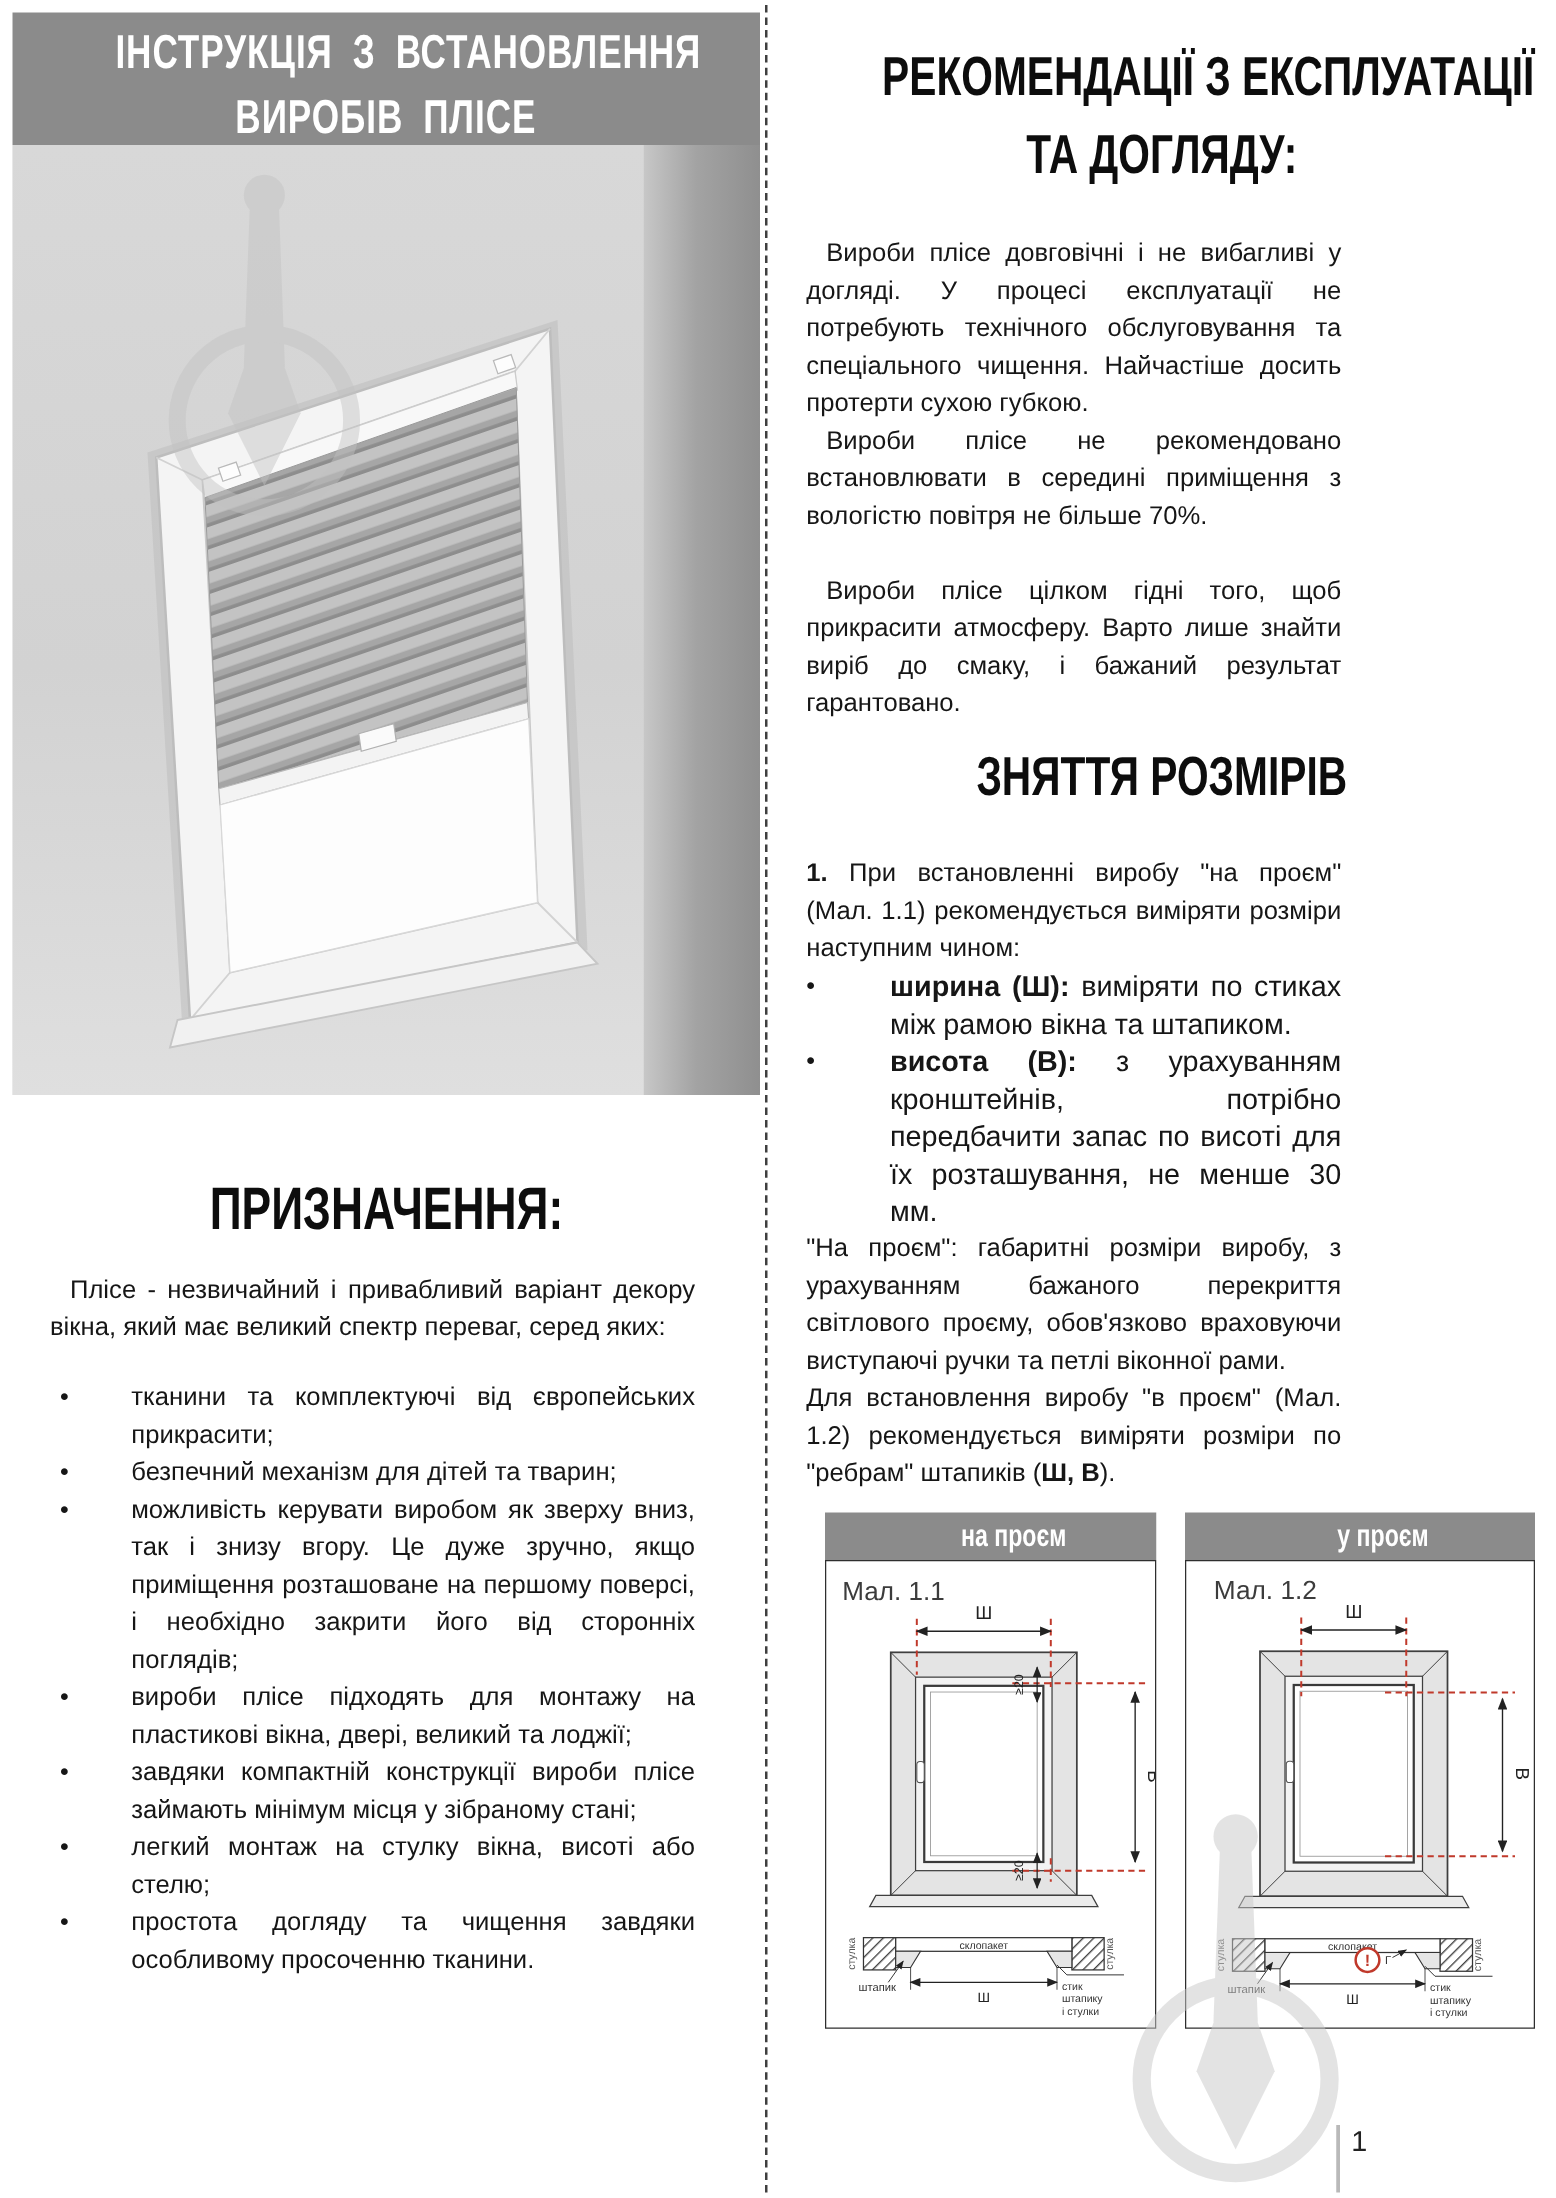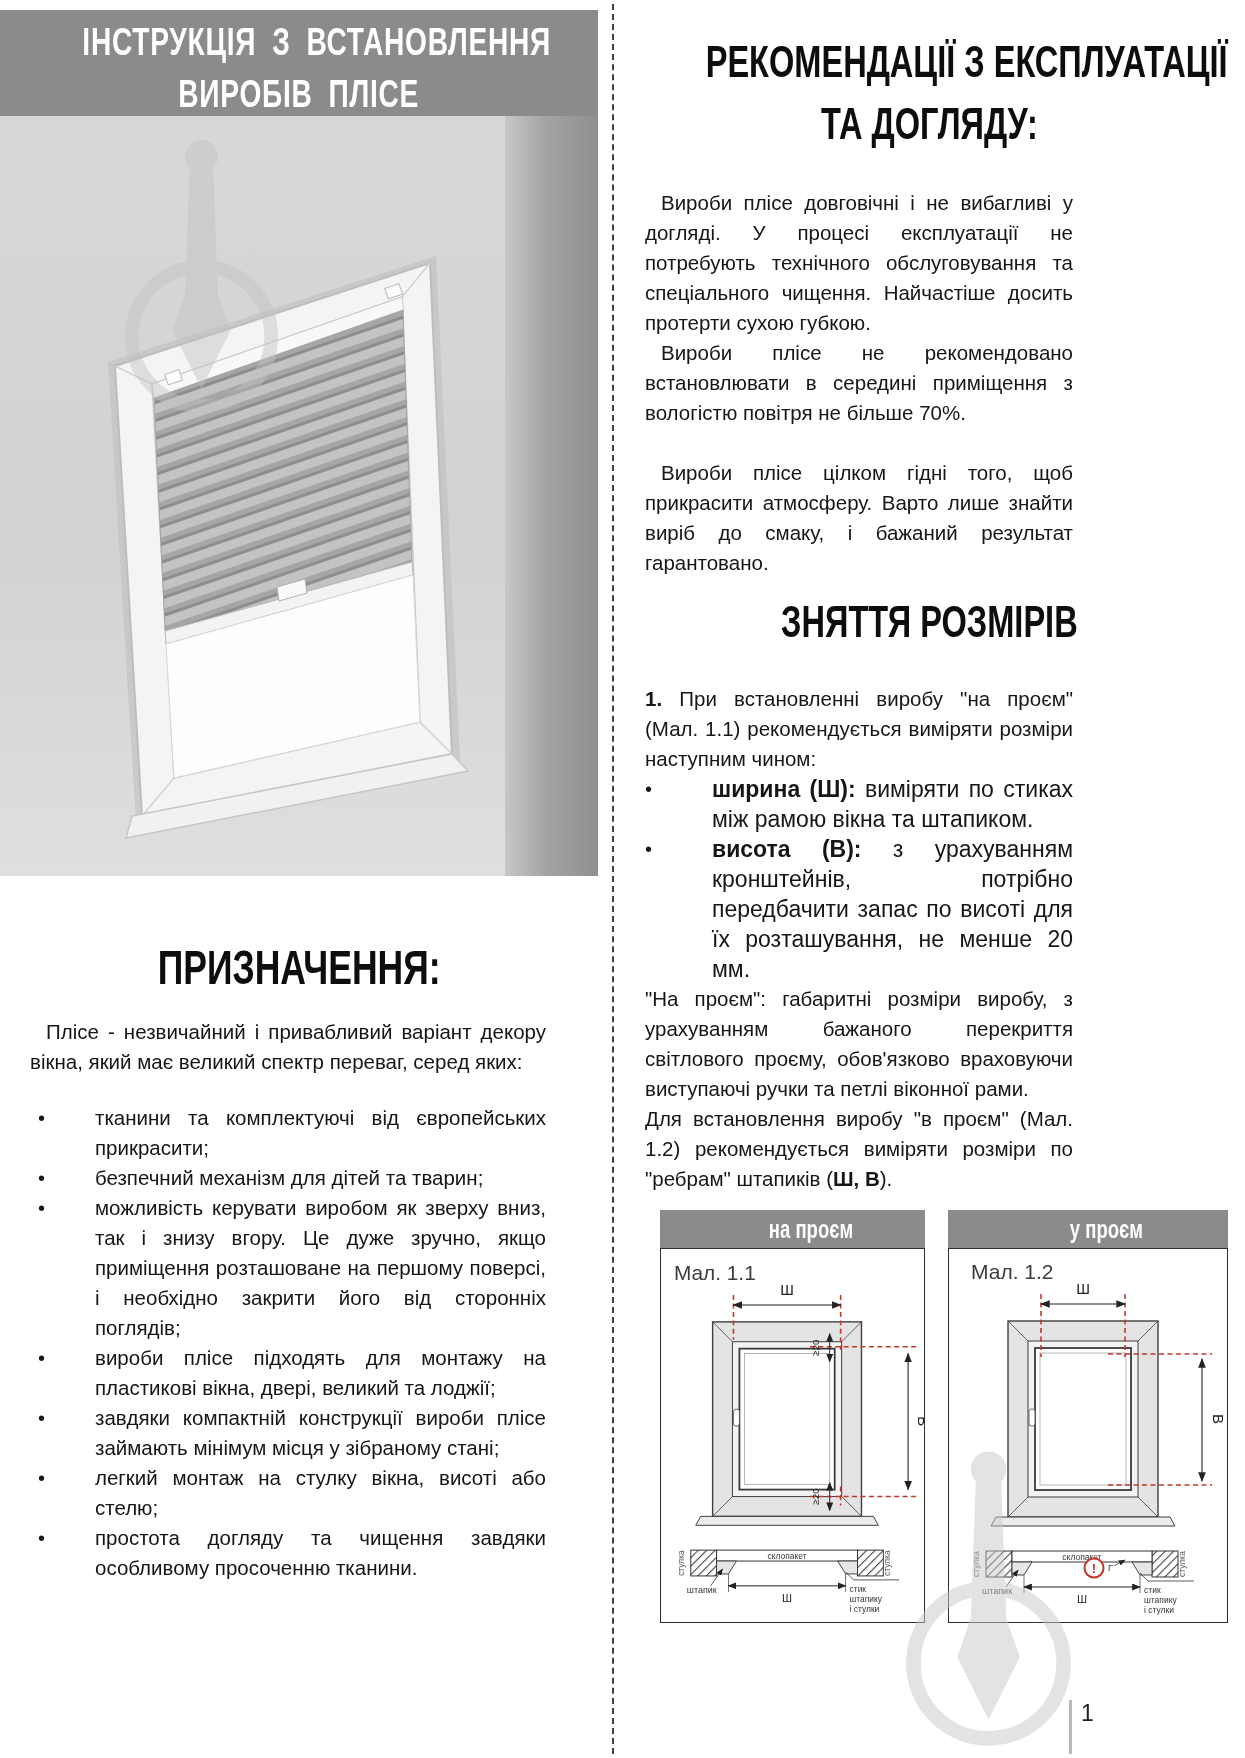--- a/index.html
+++ b/index.html
@@ -1,20 +1,20 @@
 <!DOCTYPE html>
 <html><head>
 <meta charset="utf-8">
 <style>
   html,body{margin:0;padding:0;background:#ffffff;}
   body{width:1245px;height:1758px;position:relative;font-family:"Liberation Sans",sans-serif;color:#161616;overflow:hidden;}
   .cond{display:inline-block;transform:scaleX(0.74);transform-origin:center center;font-weight:bold;white-space:nowrap;}
   .divider{position:absolute;left:612px;top:4px;bottom:4px;width:0;border-left:2px dashed #3f3f3f;}
   
-  .left-col{position:absolute;left:0;top:10px;width:598px;}
+  .left-col{position:absolute;left:10px;top:10px;width:598px;}
   .lheader{height:96px;background:#8b8b8b;color:#fff;text-align:center;padding-top:10px;line-height:45px;}
   .lh1{font-size:38px;letter-spacing:1px;word-spacing:10px;}
   .photo{position:relative;width:598px;height:760px;overflow:hidden;background:#d5d5d5;}
   .photosvg{display:block;width:598px;height:760px;}
   .wm1{position:absolute;left:124px;top:15px;width:155px;opacity:.45;}
   .ltitle{margin-top:64px;text-align:center;}
   .big2{font-size:48px;color:#0d0d0d;}
   .ltext{margin:22px 52px 0 30px;font-size:20.5px;line-height:30px;text-align:justify;}
   .indent{text-indent:16px;}
   .llist{margin:26px 52px 0 38px;}
@@ -154,21 +154,21 @@
 
   <p class="rtext mt26"><b>1.</b><span> При встановленні виробу "на проєм" (Мал. 1.1) рекомендується виміряти розміри наступним чином:</span></p>
 
   <div class="rlist">
     <div class="rli">
         <span class="mk">•</span>
         <div class="rlt"><b>ширина (Ш):</b><span> виміряти по стиках між рамою вікна та штапиком.</span></div>
       </div>
     <div class="rli">
         <span class="mk">•</span>
-        <div class="rlt"><b>висота (В):</b><span> з урахуванням кронштейнів, потрібно передбачити запас по висоті для їх розташування, не менше 20 мм.</span></div>
+        <div class="rlt"><b>висота (В):</b><span> з урахуванням кронштейнів, потрібно передбачити запас по висоті для їх розташування, не менше 30 мм.</span></div>
       </div>
   </div>
 
   <p class="rtext">"На проєм": габаритні розміри виробу, з урахуванням бажаного перекриття світлового проєму, обов'язково враховуючи виступаючі ручки та петлі віконної рами.</p>
   <p class="rtext"><span>Для встановлення виробу "в проєм" (Мал. 1.2) рекомендується виміряти розміри по "ребрам" штапиків (</span><b>Ш, В</b><span>).</span></p>
 
   <div class="figs">
 
     <div class="figbox">
       <div class="figtab">

